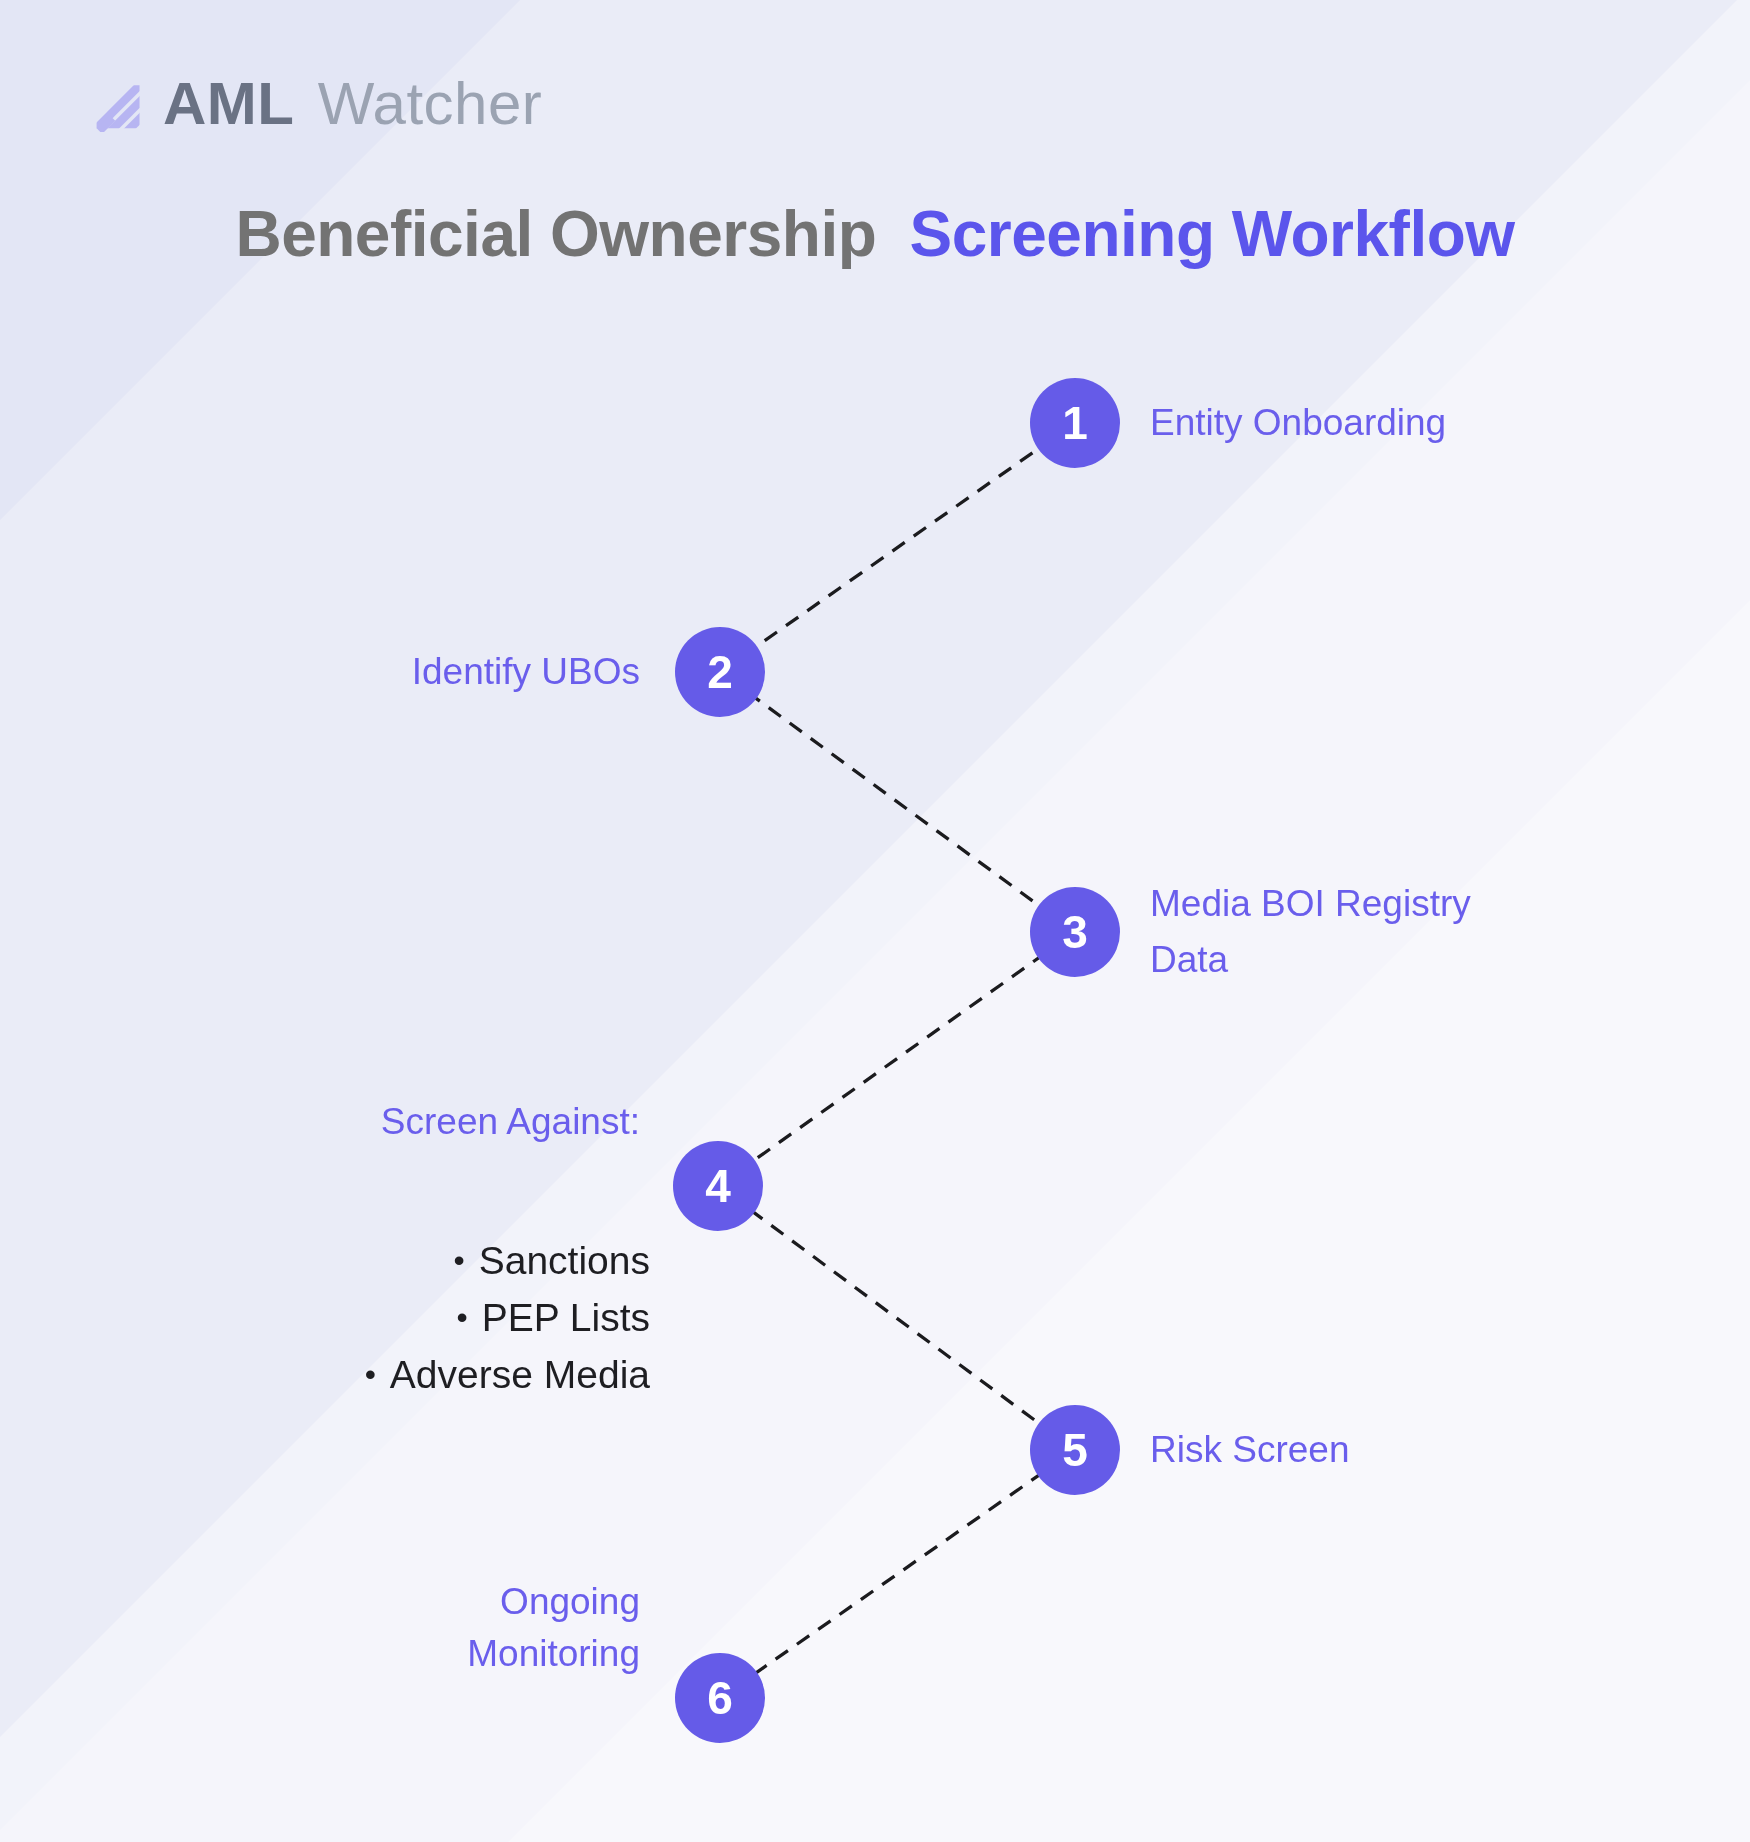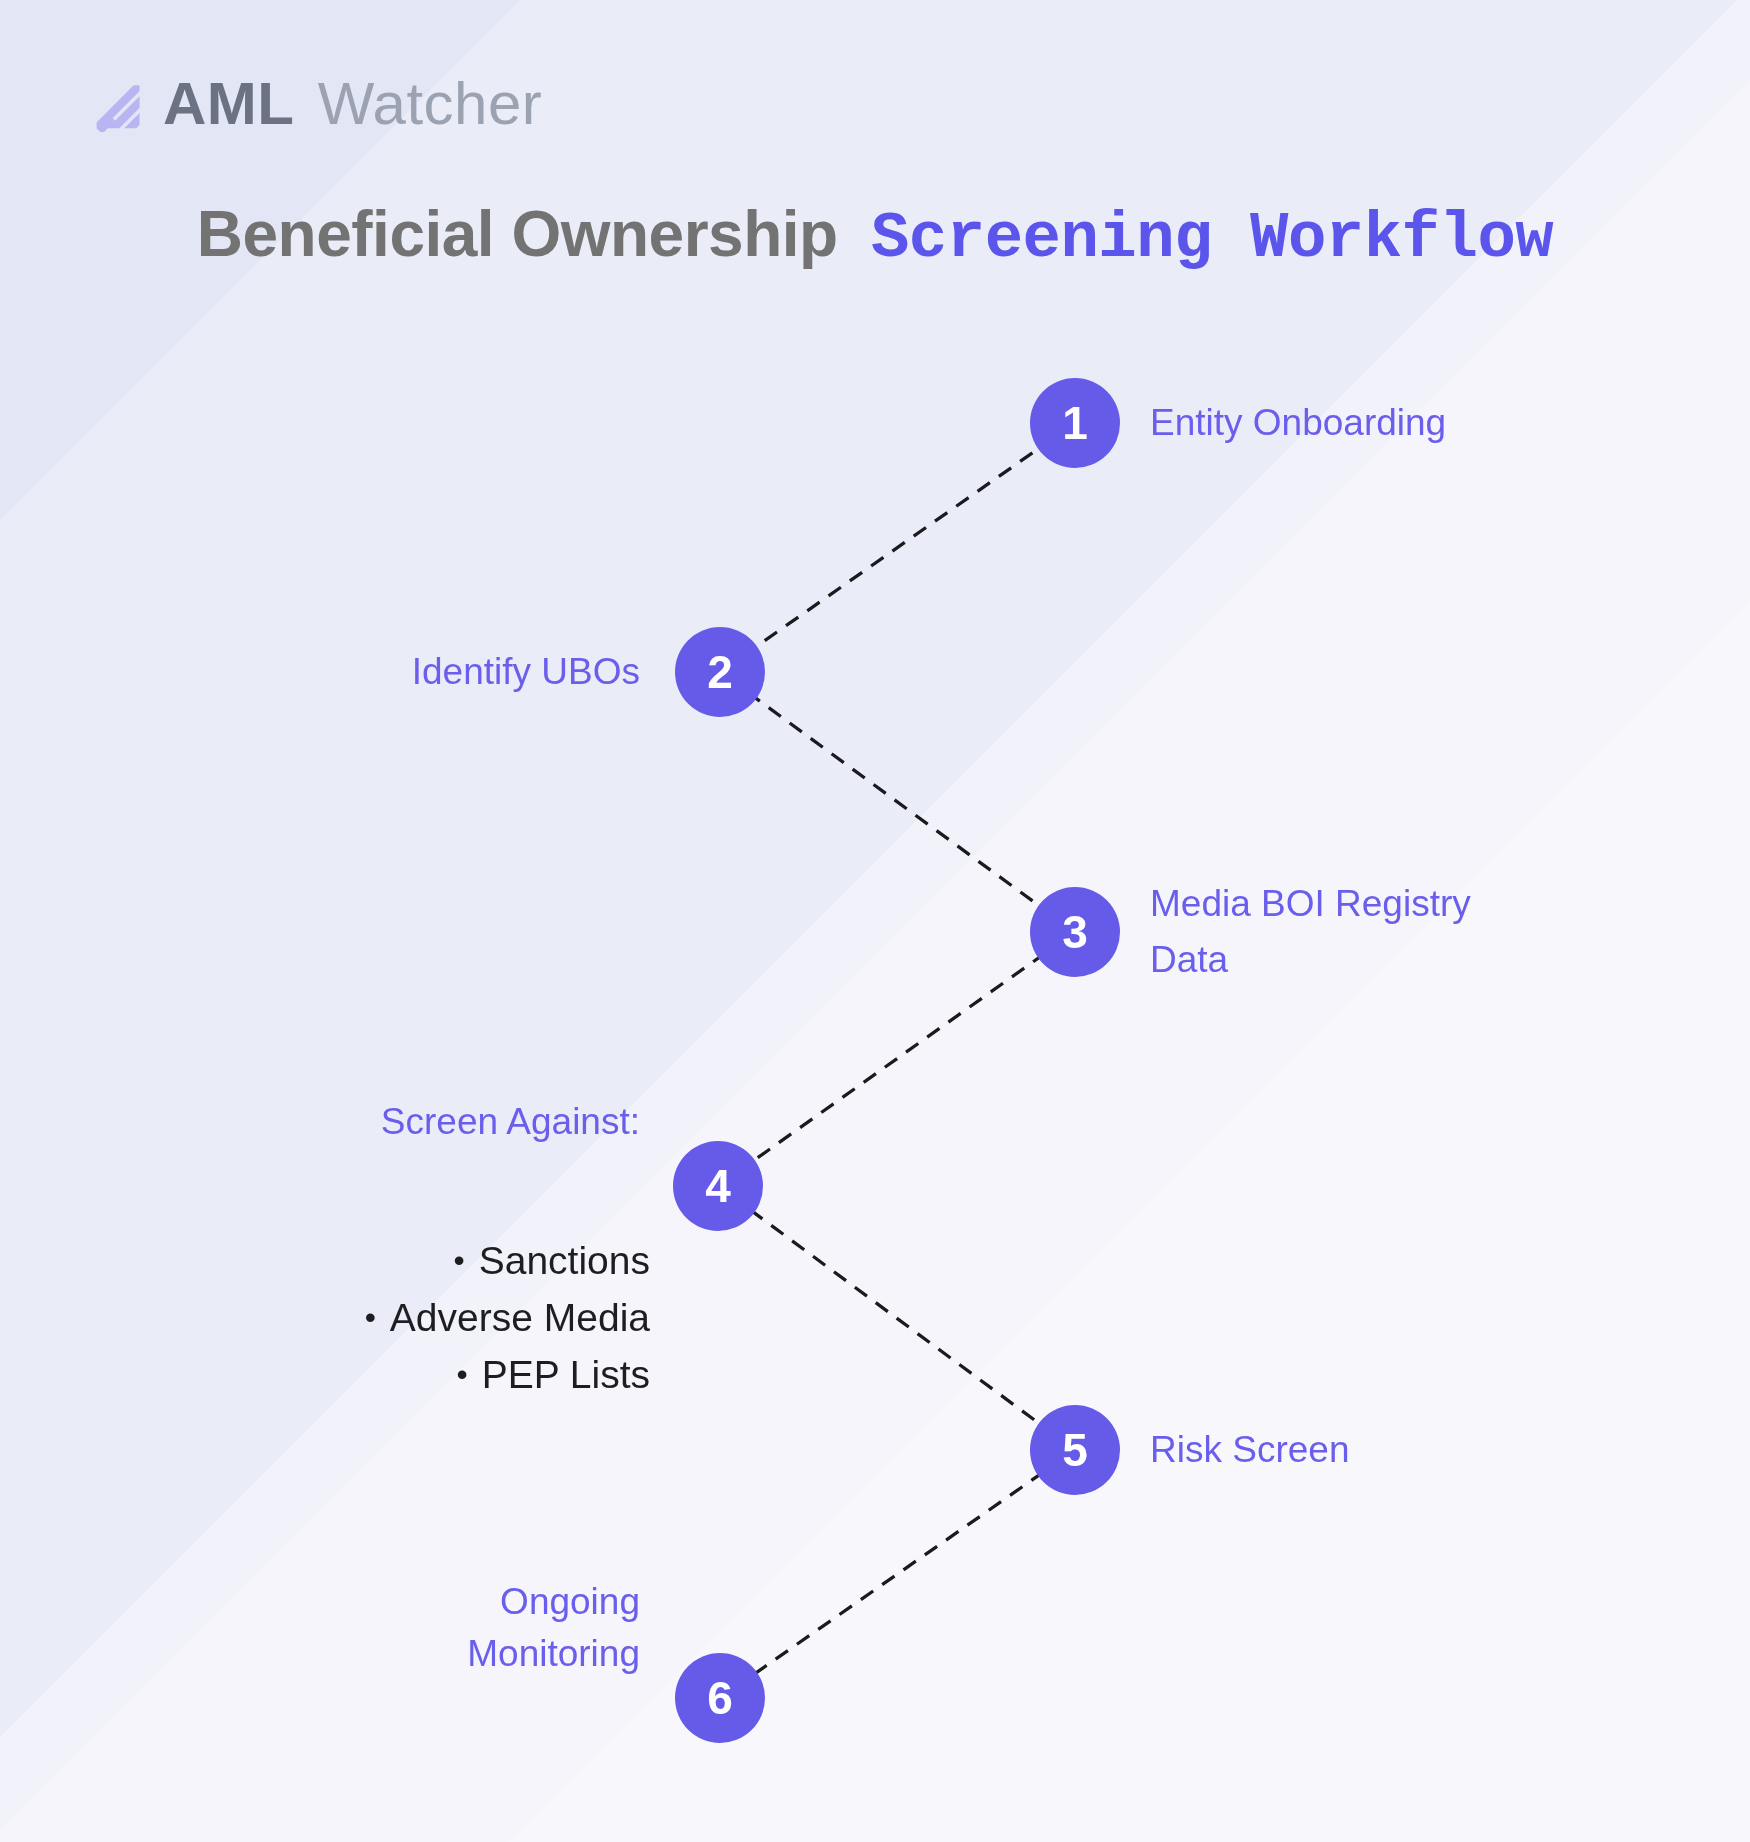--- a/index.html
+++ b/index.html
@@ -38,21 +38,21 @@
     position: absolute;
     left: 0; right: 0; top: 196px;
     text-align: center;
     font-size: 64px;
     font-weight: 700;
     letter-spacing: -0.5px;
     line-height: 76px;
     white-space: nowrap;
   }
   .title .t-dark   { color: #737373; }
-  .title .t-accent { color: #5B55EC; margin-left: 16px; font-family: Liberation Mono, monospace; }
+  .title .t-accent { color: #5B55EC; margin-left: 16px; }
 
   
   .step-circle {
     position: absolute;
     width: 90px; height: 90px;
     border-radius: 50%;
     background: #655BE8;
     display: flex;
     align-items: center;
     justify-content: center;
@@ -168,24 +168,24 @@
     <span>4</span>
   </div>
   <div class="step-label align-right" style="right:1110px; top:1094px;">
     <div>Screen Against:</div>
   </div>
   <ul class="bullets">
     <li>
       <span class="dot">•</span><span>Sanctions</span>
     </li>
     <li>
-      <span class="dot">•</span><span>Adverse Media</span>
+      <span class="dot">•</span><span>PEP Lists</span>
     </li>
     <li>
-      <span class="dot">•</span><span>PEP Lists</span>
+      <span class="dot">•</span><span>Adverse Media</span>
     </li>
   </ul>
 
   <div class="step-circle" style="left:1030px; top:1405px;">
     <span>5</span>
   </div>
   <div class="step-label" style="left:1150px; top:1422px;">
     <div>Risk Screen</div>
   </div>
 

